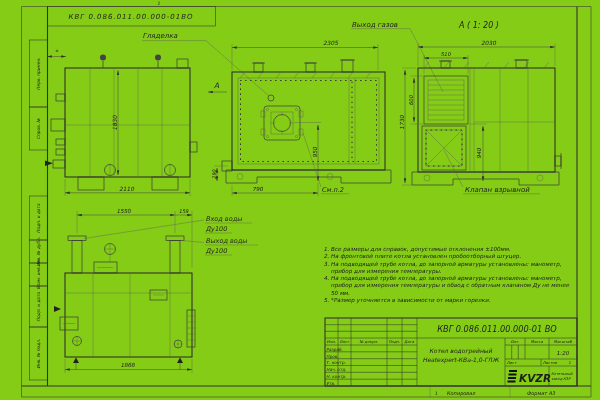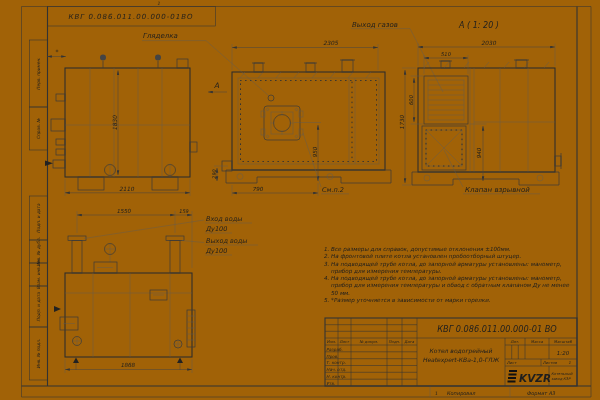--- a/index.html
+++ b/index.html
@@ -1,16 +1,16 @@
 <!DOCTYPE html>
 <html><head>
 <meta charset="utf-8">
 <style>
   html,body{margin:0;padding:0;background:#e9e9e7;}
-  .sheet{position:relative;width:600px;height:400px;background:#a16207;overflow:hidden;
+  .sheet{position:relative;width:600px;height:400px;background:#84cc16;overflow:hidden;
          font-family:"DejaVu Sans",sans-serif;}
   svg{position:absolute;left:0;top:0;}
   svg text{font-family:"DejaVu Sans",sans-serif;font-style:italic;fill:#1e1e1e;}
   .ol{fill:none;stroke:#2d2d2d;stroke-width:1.05;}
   .ml{fill:none;stroke:#3a3a3a;stroke-width:0.7;}
   .tl{fill:none;stroke:#5a5a5a;stroke-width:0.4;}
   .dl{fill:none;stroke:#444;stroke-width:0.5;}
   .fr{fill:none;stroke:#333;stroke-width:1.1;}
   .gr{fill:none;stroke:#333;stroke-width:0.55;}
   .bolts{fill:none;stroke:#333;stroke-width:1.1;stroke-dasharray:.6 4.4;stroke-linecap:round;}

